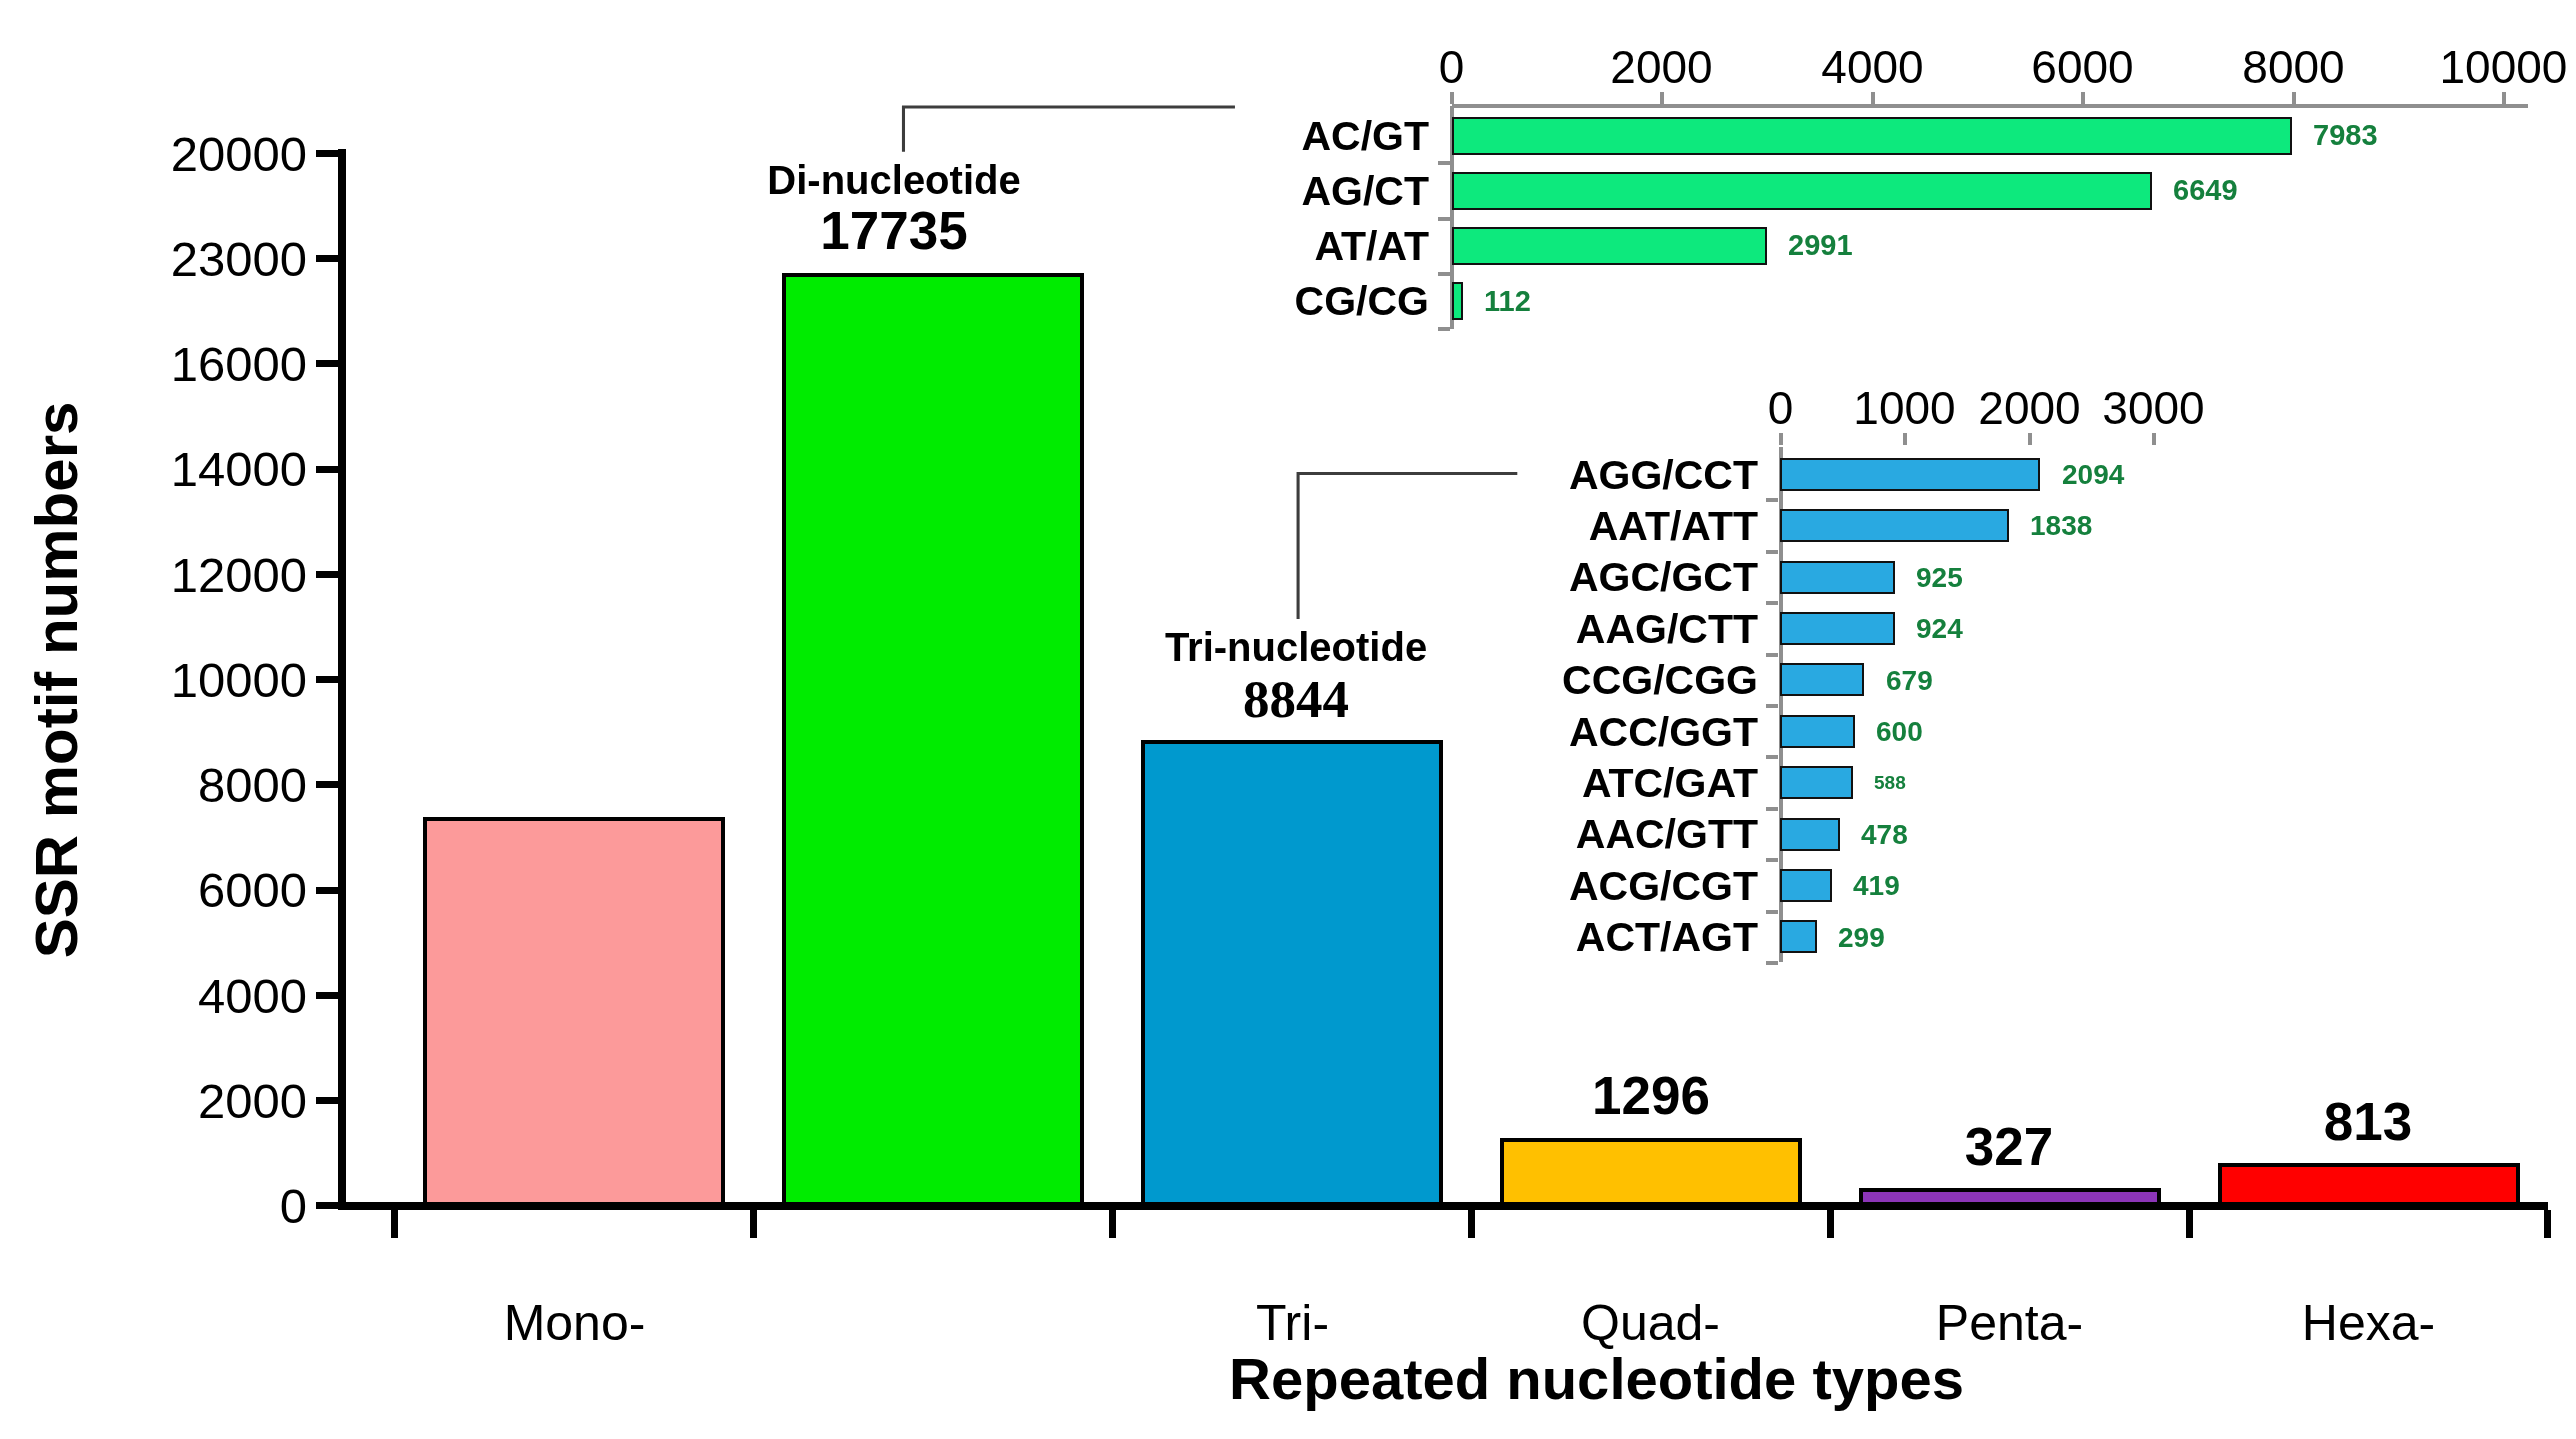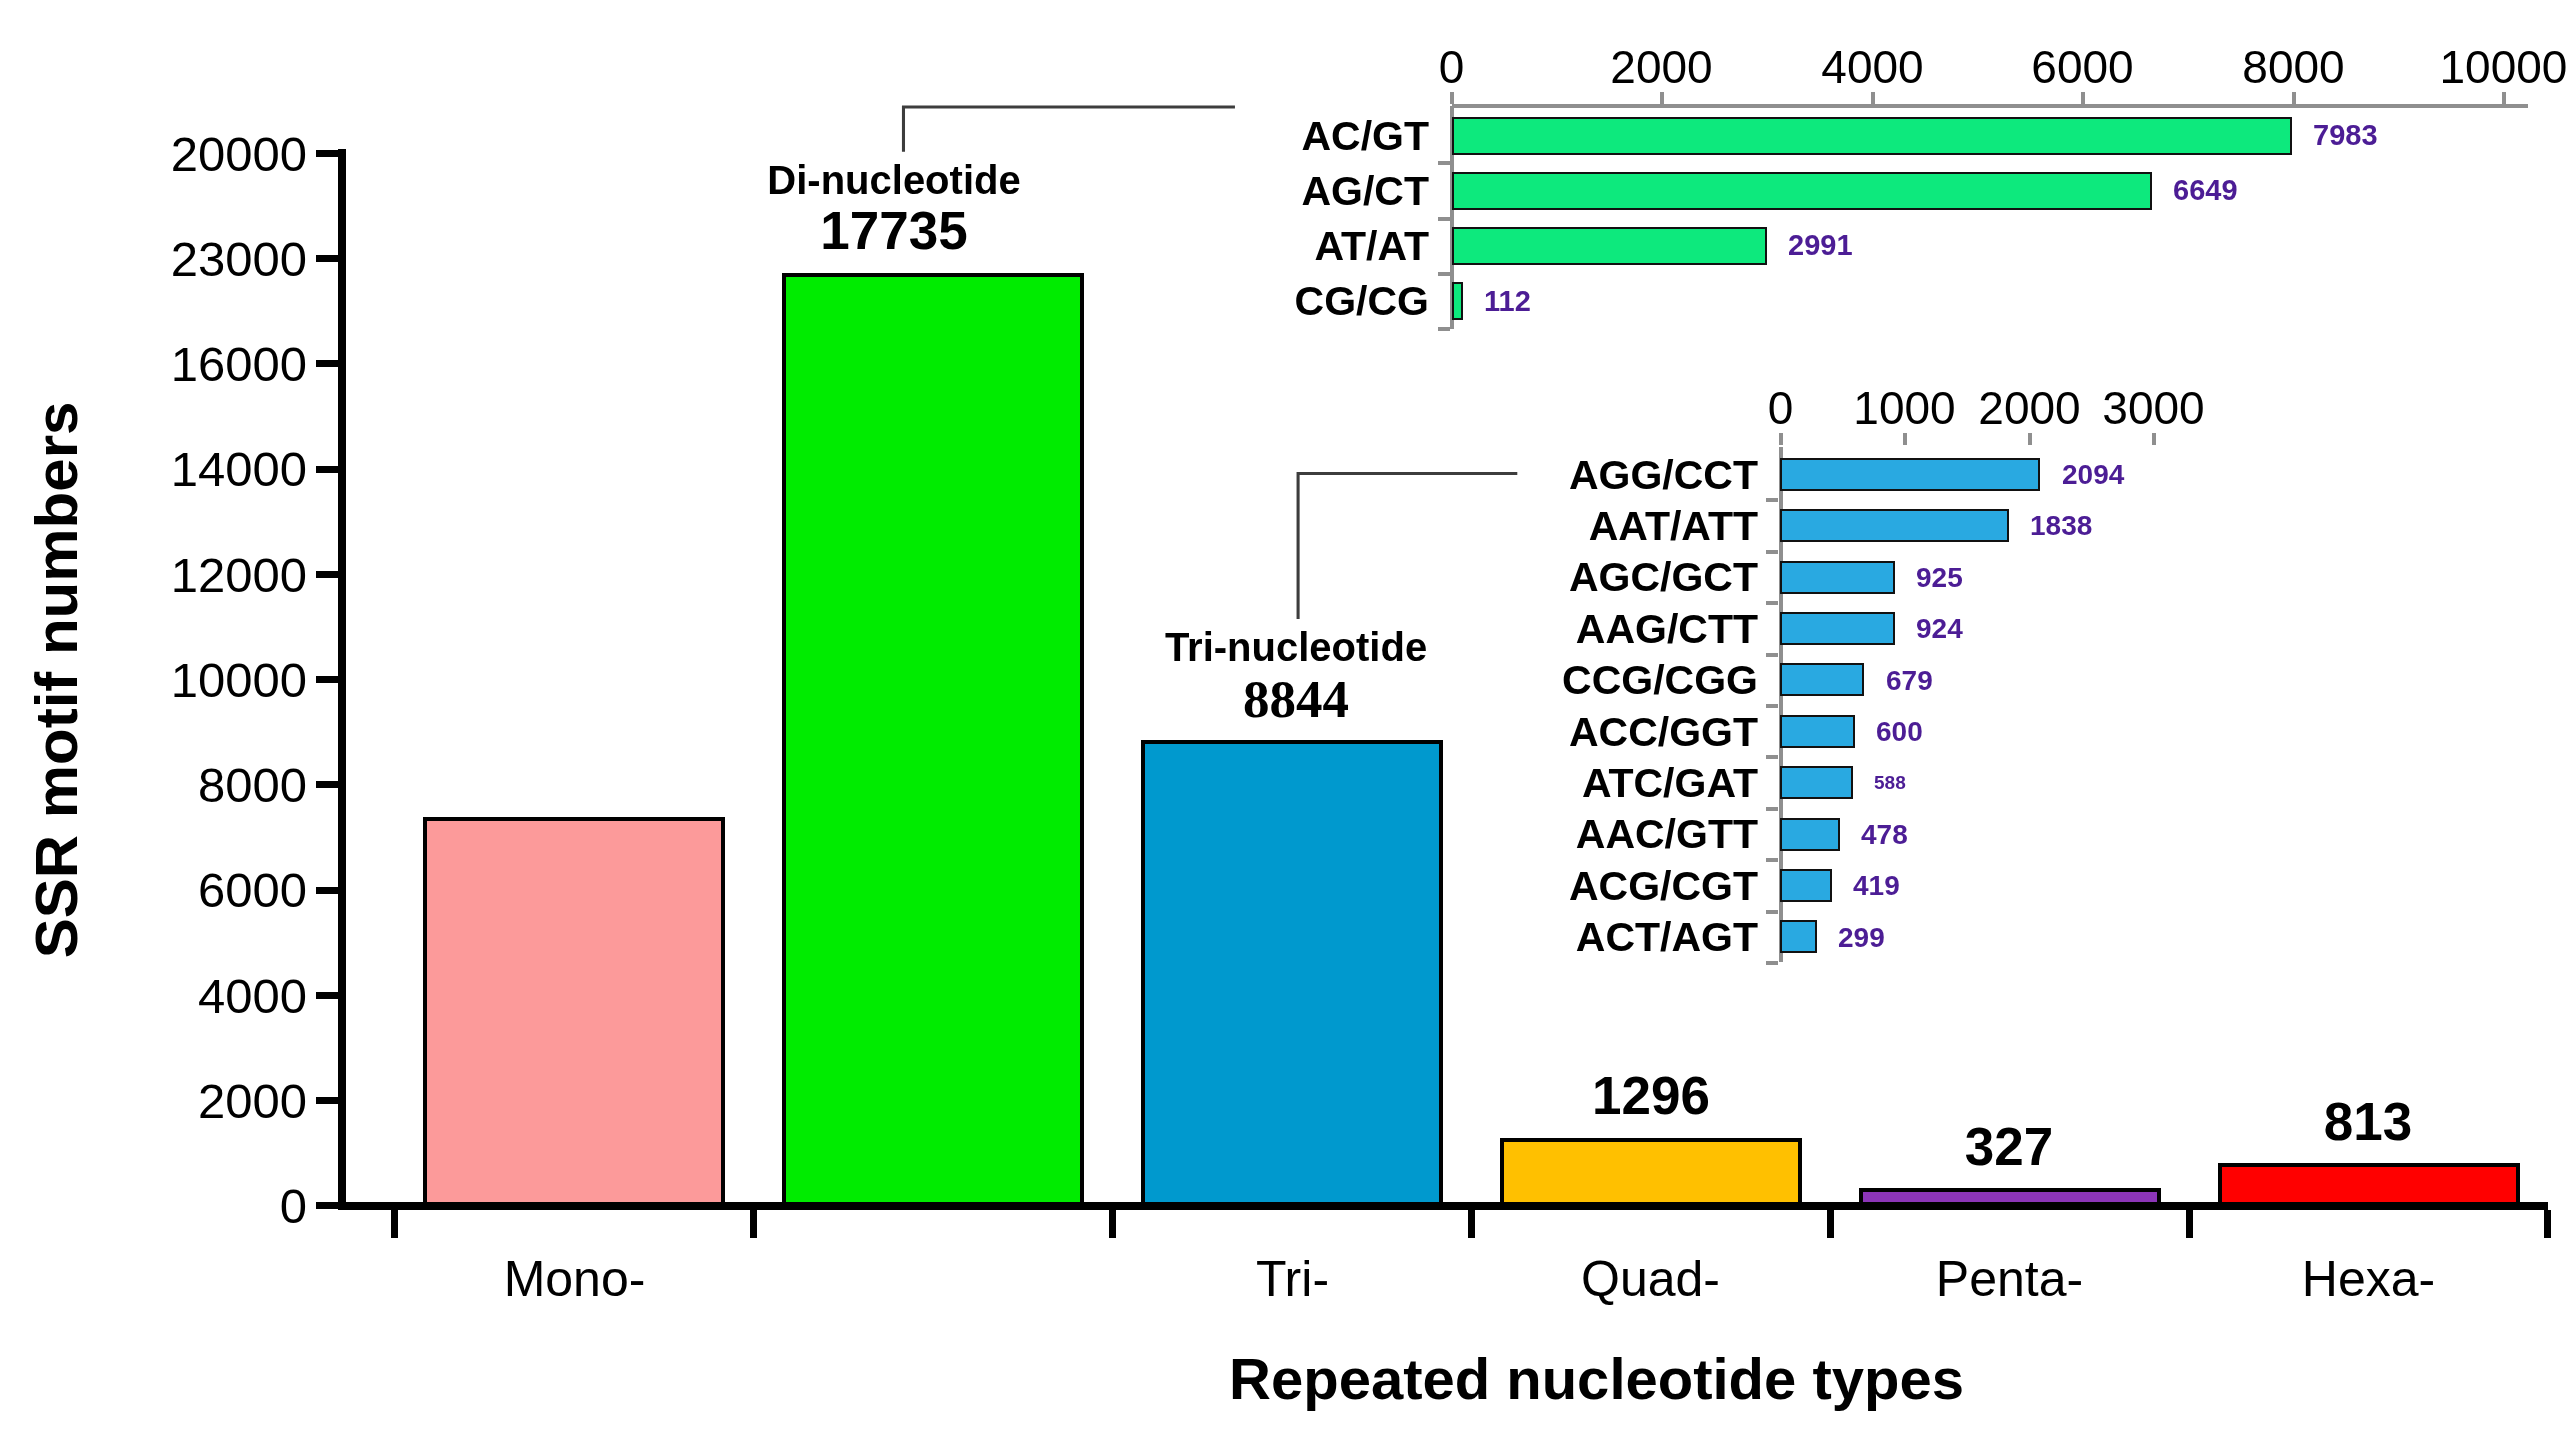--- a/index.html
+++ b/index.html
@@ -12,21 +12,21 @@
   }
   .abs{position:absolute;}
   .axisline{position:absolute;background:#000;}
   .tick{position:absolute;background:#000;}
   .ytick-label{
     position:absolute;text-align:right;color:#000;
     font-size:49px;line-height:60px;height:60px;width:193px;
   }
   .cat-label{
     position:absolute;text-align:center;color:#000;
-    font-size:50px;line-height:54px;height:54px;width:281px;
+    font-size:50px;line-height:54px;height:54px;width:281px;margin-top:44px;
   }
   .bar{position:absolute;box-sizing:border-box;border:4.4px solid #000;}
   .bar-value{
     position:absolute;text-align:center;color:#000;font-weight:bold;
     font-size:53px;line-height:54px;height:54px;width:368px;
   }
   .bar-ann{
     position:absolute;text-align:center;color:#000;font-weight:bold;
     font-size:40px;line-height:42px;height:42px;width:368px;
   }
@@ -44,21 +44,21 @@
   .inset-num{
     position:absolute;text-align:center;color:#000;
     font-size:46px;line-height:49px;height:49px;width:175px;
   }
   .inset-bar{position:absolute;box-sizing:border-box;border:2.6px solid #111;}
   .inset-cat{
     position:absolute;text-align:right;color:#000;font-weight:bold;
     font-size:41px;line-height:44px;height:44px;width:289px;white-space:nowrap;
   }
   .inset-val{
-    position:absolute;text-align:left;color:#4c1d95;font-weight:600;
+    position:absolute;text-align:left;color:#15803d;font-weight:600;
     font-size:29px;line-height:35px;height:35px;width:175px;
   }
   svg.connector-layer{position:absolute;left:0;top:0;}
 </style>
 </head>
 <body>
 
 <div class="stage">
   <div class="y-title">SSR motif numbers</div>
   <div id="main-layer" class="abs" style="left:0;top:0;width:2576px;height:1439px;">

